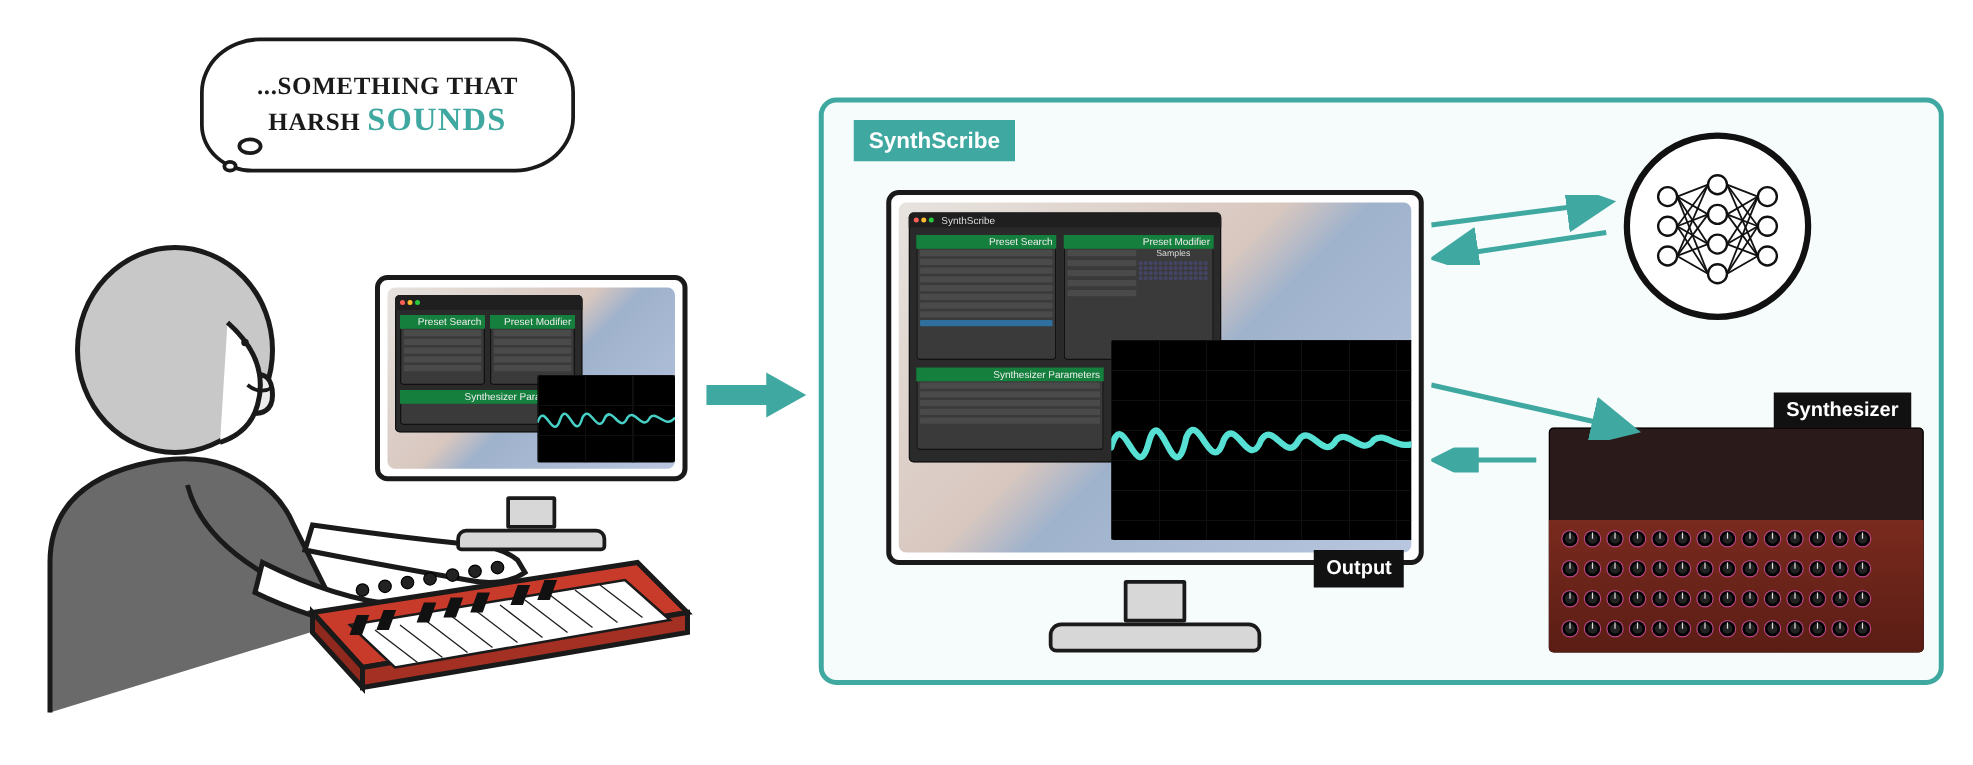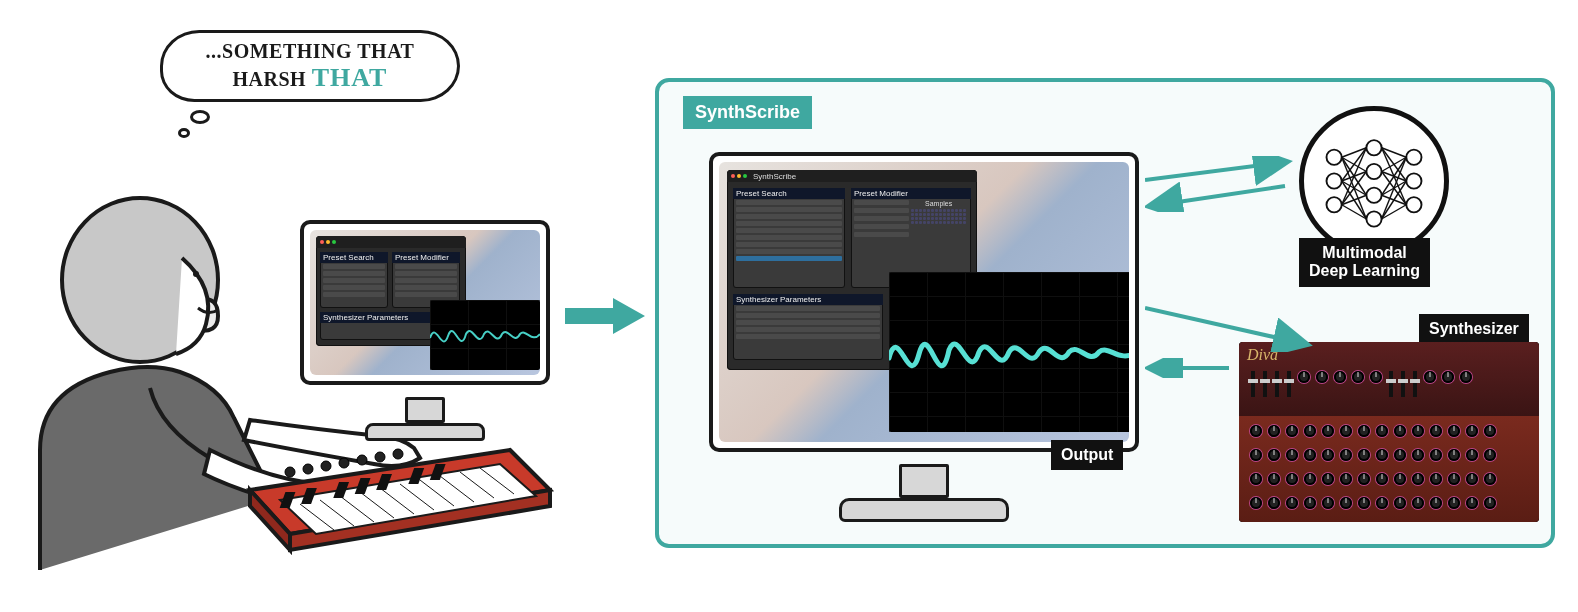--- a/index.html
+++ b/index.html
@@ -13,21 +13,21 @@
   }
   .stage { position: relative; width: 100%; height: 100%; }
 
   
   .user-scene { position: absolute; left: 0; top: 150px; width: 550px; height: 420px; }
 
   .thought-bubble {
     position: absolute; left: 160px; top: 30px; width: 300px; height: 110px;
   }
   .bubble-body {
-    position: absolute; left: 0; top: 0; width: 300px; height: 72px;
+    position: absolute; left: 0; top: 0; width: 300px; height: 108px;
     border: 3px solid #1a1a1a; border-radius: 48px 48px 48px 42px / 44px 44px 44px 38px;
     background: #fff;
     display: flex; align-items: center; justify-content: center; text-align: center;
     font-family: "Comic Sans MS", "Marker Felt", cursive; font-weight: 700;
   }
   .bubble-text { font-size: 20px; letter-spacing: .5px; color: #1a1a1a; line-height: 1.15; }
   .bubble-text .accent { color: #3fa8a0; font-size: 26px; font-weight: 800; letter-spacing: 1px; }
   .bubble-dot { position: absolute; border: 3px solid #1a1a1a; border-radius: 50%; background:#fff; }
   .bubble-d1 { width: 20px; height: 14px; left: 30px; top: 80px; }
   .bubble-d2 { width: 12px; height: 10px; left: 18px; top: 98px; }
@@ -55,21 +55,21 @@
 
   
   .app-win {
     position: absolute; background: #2a2a2a; border-radius: 4px; color: #ddd; font-size: 9px;
     box-shadow: 0 0 0 1px #111 inset;
   }
   .app-win .titlebar { height: 12px; background:#1f1f1f; border-radius: 4px 4px 0 0; display:flex; align-items:center; gap:2px; padding:0 4px;}
   .dot { width:4px; height:4px; border-radius:50%; }
   .dot.r{background:#ff5f57}.dot.y{background:#febc2e}.dot.g{background:#28c840}
   .panel { position:absolute; background:#3a3a3a; border-radius:3px; box-shadow:0 0 0 1px #111 inset; }
-  .panel .hd { background:#0f172a; color:#eee; font-size:8px; padding:1px 3px; text-align:left; white-space:nowrap; overflow:hidden; }
+  .panel .hd { background:#15803d; color:#eee; font-size:8px; padding:1px 3px; text-align:right; white-space:nowrap; overflow:hidden; }
   .panel .body { position:absolute; inset:12px 3px 3px 3px; }
   .lines { display:flex; flex-direction:column; gap:2px; }
   .lines span { display:block; height:5px; background:#4a4a4a; border-radius:1px; }
   .grid14 { display:grid; grid-template-columns: repeat(14, 1fr); gap:1px; }
   .grid14 i { width:100%; aspect-ratio:1/1; background:#446; border-radius:1px; }
 
   .scope {
     position:absolute; background:#000; border-radius:2px;
   }
   .scope .gridlines::before, .scope .gridlines::after { content:""; position:absolute; inset:0; }
@@ -134,21 +134,21 @@
 </head>
 <body>
 
 <div class="stage">
 
   <div class="thought-bubble">
     <div class="bubble-body">
       <div class="bubble-text">
         <span>...SOMETHING THAT</span><br>
         <span>HARSH</span>
-        <span class="accent">THAT</span>
+        <span class="accent">SOUNDS</span>
       </div>
     </div>
     <div class="bubble-dot bubble-d1"></div>
     <div class="bubble-dot bubble-d2"></div>
   </div>
 
   <div class="user-scene">
     <svg class="person-svg" width="560" height="440" viewBox="0 0 560 440">
 
       <ellipse cx="140" cy="130" rx="78" ry="82" fill="#c8c8c8" stroke="#1a1a1a" stroke-width="4"></ellipse>
@@ -428,47 +428,23 @@
             <line x1="68" y1="50" x2="94" y2="85"></line>
           <line x1="68" y1="75" x2="94" y2="35"></line>
             <line x1="68" y1="75" x2="94" y2="60"></line>
             <line x1="68" y1="75" x2="94" y2="85"></line>
           <line x1="68" y1="100" x2="94" y2="35"></line>
             <line x1="68" y1="100" x2="94" y2="60"></line>
             <line x1="68" y1="100" x2="94" y2="85"></line>
         </g>
       </svg>
     </div>
-    <div class="label-dark" style="left:640px; top:156px; text-align:center; line-height:1.15;">
-      <span>Multimodal</span><br>
-      <span>Deep Learning</span>
-    </div>
 
     <div class="label-dark" style="left:760px; top:232px;">Synthesizer</div>
     <div class="synth">
-      <div class="top">
-        <div class="brand">Diva</div>
-        <div class="row" style="left:8px; top:26px;">
-          <span class="slider"></span>
-            <span class="slider"></span>
-            <span class="slider"></span>
-            <span class="slider"></span>
-          <span class="knob"></span>
-            <span class="knob"></span>
-            <span class="knob"></span>
-            <span class="knob"></span>
-            <span class="knob"></span>
-          <span class="slider"></span>
-            <span class="slider"></span>
-            <span class="slider"></span>
-          <span class="knob"></span>
-            <span class="knob"></span>
-            <span class="knob"></span>
-        </div>
-      </div>
       <div class="bot">
         <div class="row" style="left:8px; top:6px; width:284px;">
           <span class="knob"></span>
             <span class="knob"></span>
             <span class="knob"></span>
             <span class="knob"></span>
             <span class="knob"></span>
             <span class="knob"></span>
             <span class="knob"></span>
             <span class="knob"></span>

